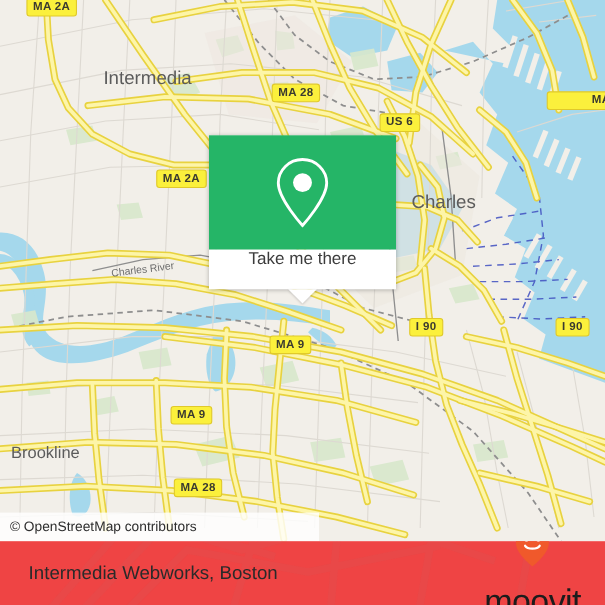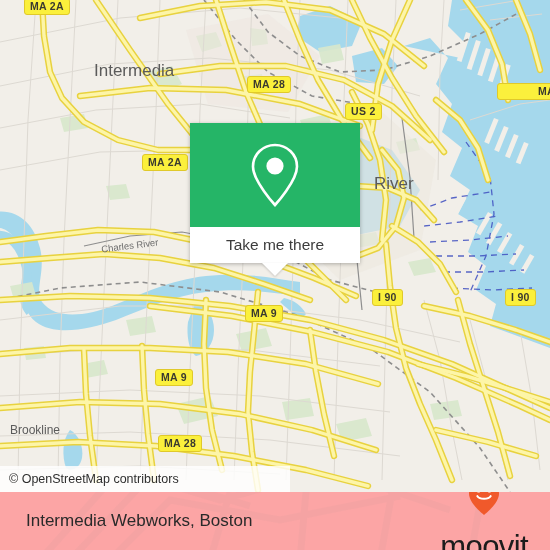--- a/index.html
+++ b/index.html
@@ -47,21 +47,21 @@
     font-family: "Liberation Sans", sans-serif;
   }
 
   .place-label {
     position: absolute;
     color: #5b5b5b;
     font-family: "Liberation Sans", sans-serif;
     white-space: nowrap;
   }
   .place-major { font-size: 17px; }
-  .place-mid   { font-size: 12px; margin-top: 20px; }
+  .place-mid   { font-size: 15px; }
   .water-label {
     position: absolute;
     color: #6d6d6d;
     font-size: 9.5px;
     white-space: nowrap;
     font-family: "Liberation Sans", sans-serif;
   }
 
   
   #attribution {
@@ -96,21 +96,20 @@
     display: flex;
     align-items: center;
     justify-content: center;
     box-sizing: border-box;
   }
   #callout-bottom {
     width: 100%;
     height: 36px;
     background: #ffffff;
     display: flex;
-    align-items: center;
     justify-content: center;
     font-size: 15.5px;
     color: #3c3c3c;
     font-family: "Liberation Sans", sans-serif;
   }
   #callout-tail {
     position: absolute;
     left: 50%;
     top: 140px;
     margin-left: -13px;
@@ -121,21 +120,21 @@
     filter: drop-shadow(0 1px 1px rgba(0,0,0,0.18));
   }
 
   
   #footer {
     position: absolute;
     left: 0;
     top: 492px;
     width: 550px;
     height: 58px;
-    background: #fca5a5;
+    background: #ef4444;
     display: flex;
     align-items: center;
     justify-content: space-between;
     padding: 0 22px 0 26px;
     box-sizing: border-box;
     overflow: hidden;
   }
   #footer-watermark {
     position: absolute;
     left: 0; top: -492px;
@@ -386,28 +385,28 @@
           <path d="M436,430 L488,442 L536,456"></path>
           <path d="M436,100 L460,120 L478,148 L488,180"></path>
           <path d="M466,0 L488,30 L502,64 L508,100"></path>
           <path d="M516,0 L530,34 L540,70"></path>
         </g>
 
       </g>
     </svg>
 
     <div class="place-label place-major" style="left:94px; top:61px;">Intermedia</div>
-    <div class="place-label place-major" style="left:374px; top:174px;">River</div>
+    <div class="place-label place-major" style="left:374px; top:174px;">Charles</div>
     <div class="place-label place-mid" style="left:10px; top:403px;">Brookline</div>
 
     <div class="water-label" style="left:101px; top:240px; transform: rotate(-7deg);">Charles River</div>
 
     <div class="shield" style="left:24px; top:-2px;">MA 2A</div>
     <div class="shield" style="left:247px; top:76px;">MA 28</div>
-    <div class="shield" style="left:345px; top:103px;">US 2</div>
+    <div class="shield" style="left:345px; top:103px;">US 6</div>
     <div class="shield" style="left:497px; top:83px;padding-left:40px;">MA 1A</div>
     <div class="shield" style="left:142px; top:154px;">MA 2A</div>
     <div class="shield" style="left:245px; top:305px;">MA 9</div>
     <div class="shield" style="left:372px; top:289px;">I 90</div>
     <div class="shield" style="left:505px; top:289px;">I 90</div>
     <div class="shield" style="left:155px; top:369px;">MA 9</div>
     <div class="shield" style="left:158px; top:435px;">MA 28</div>
 
     <div id="attribution">
       <span>© OpenStreetMap contributors</span>

